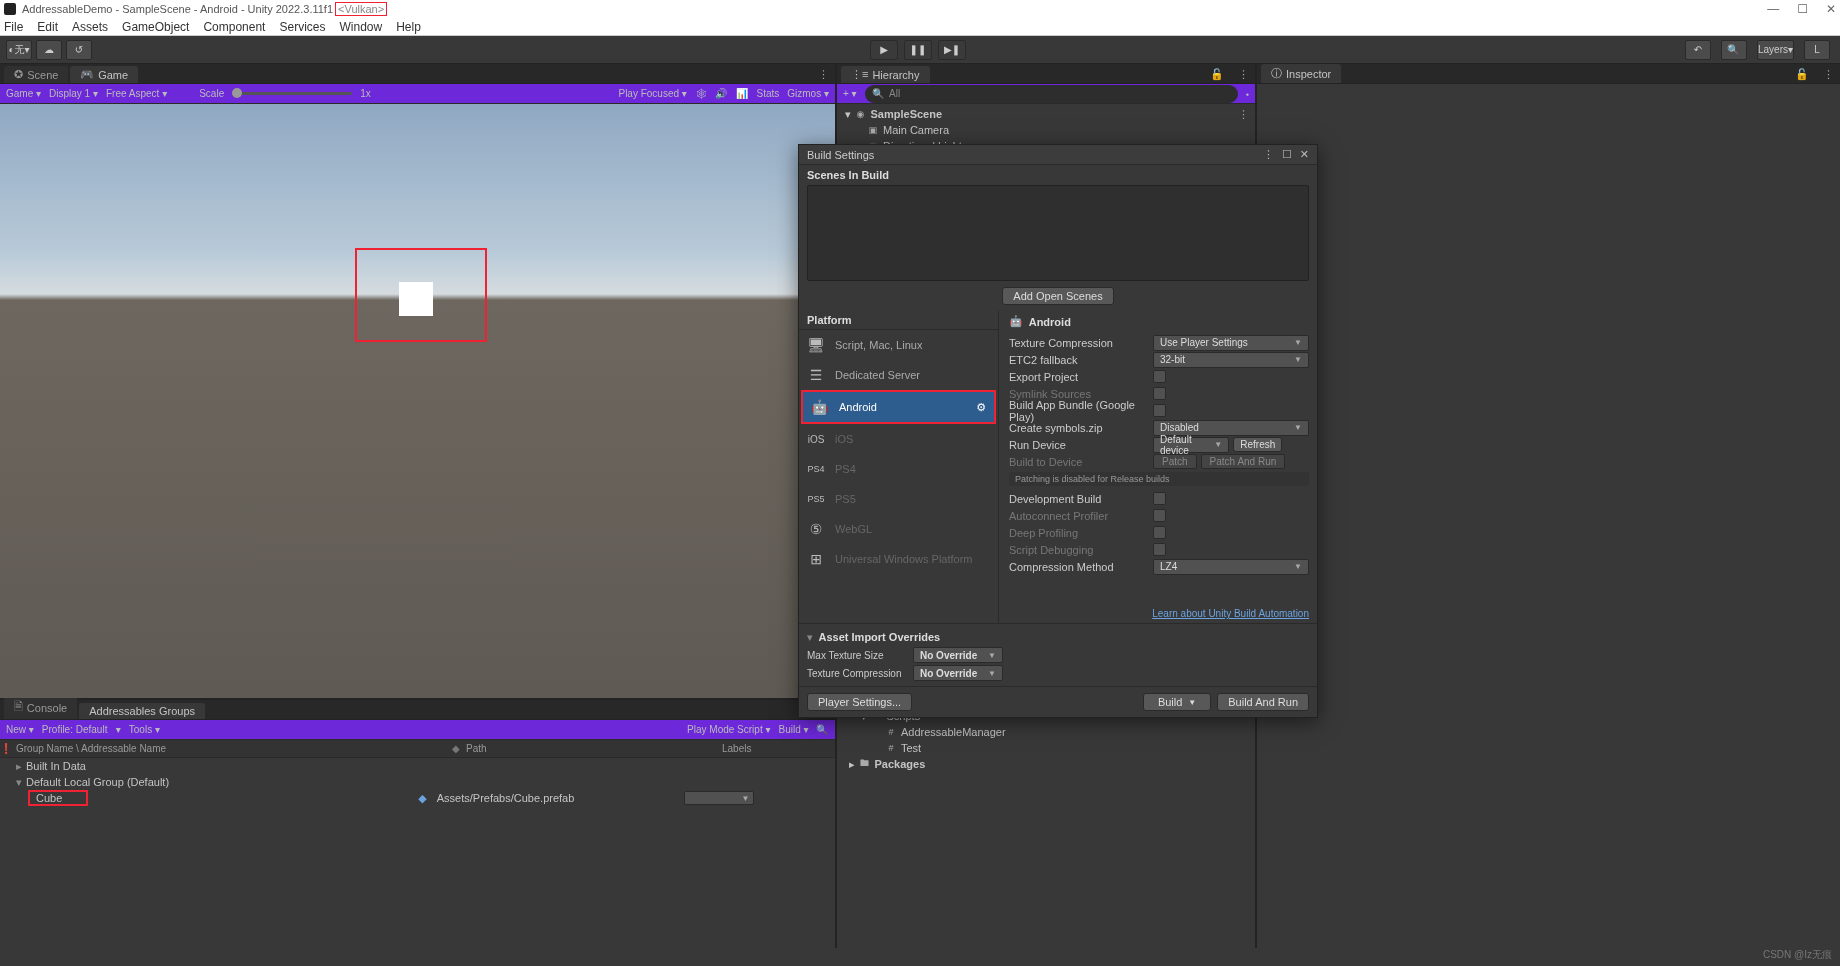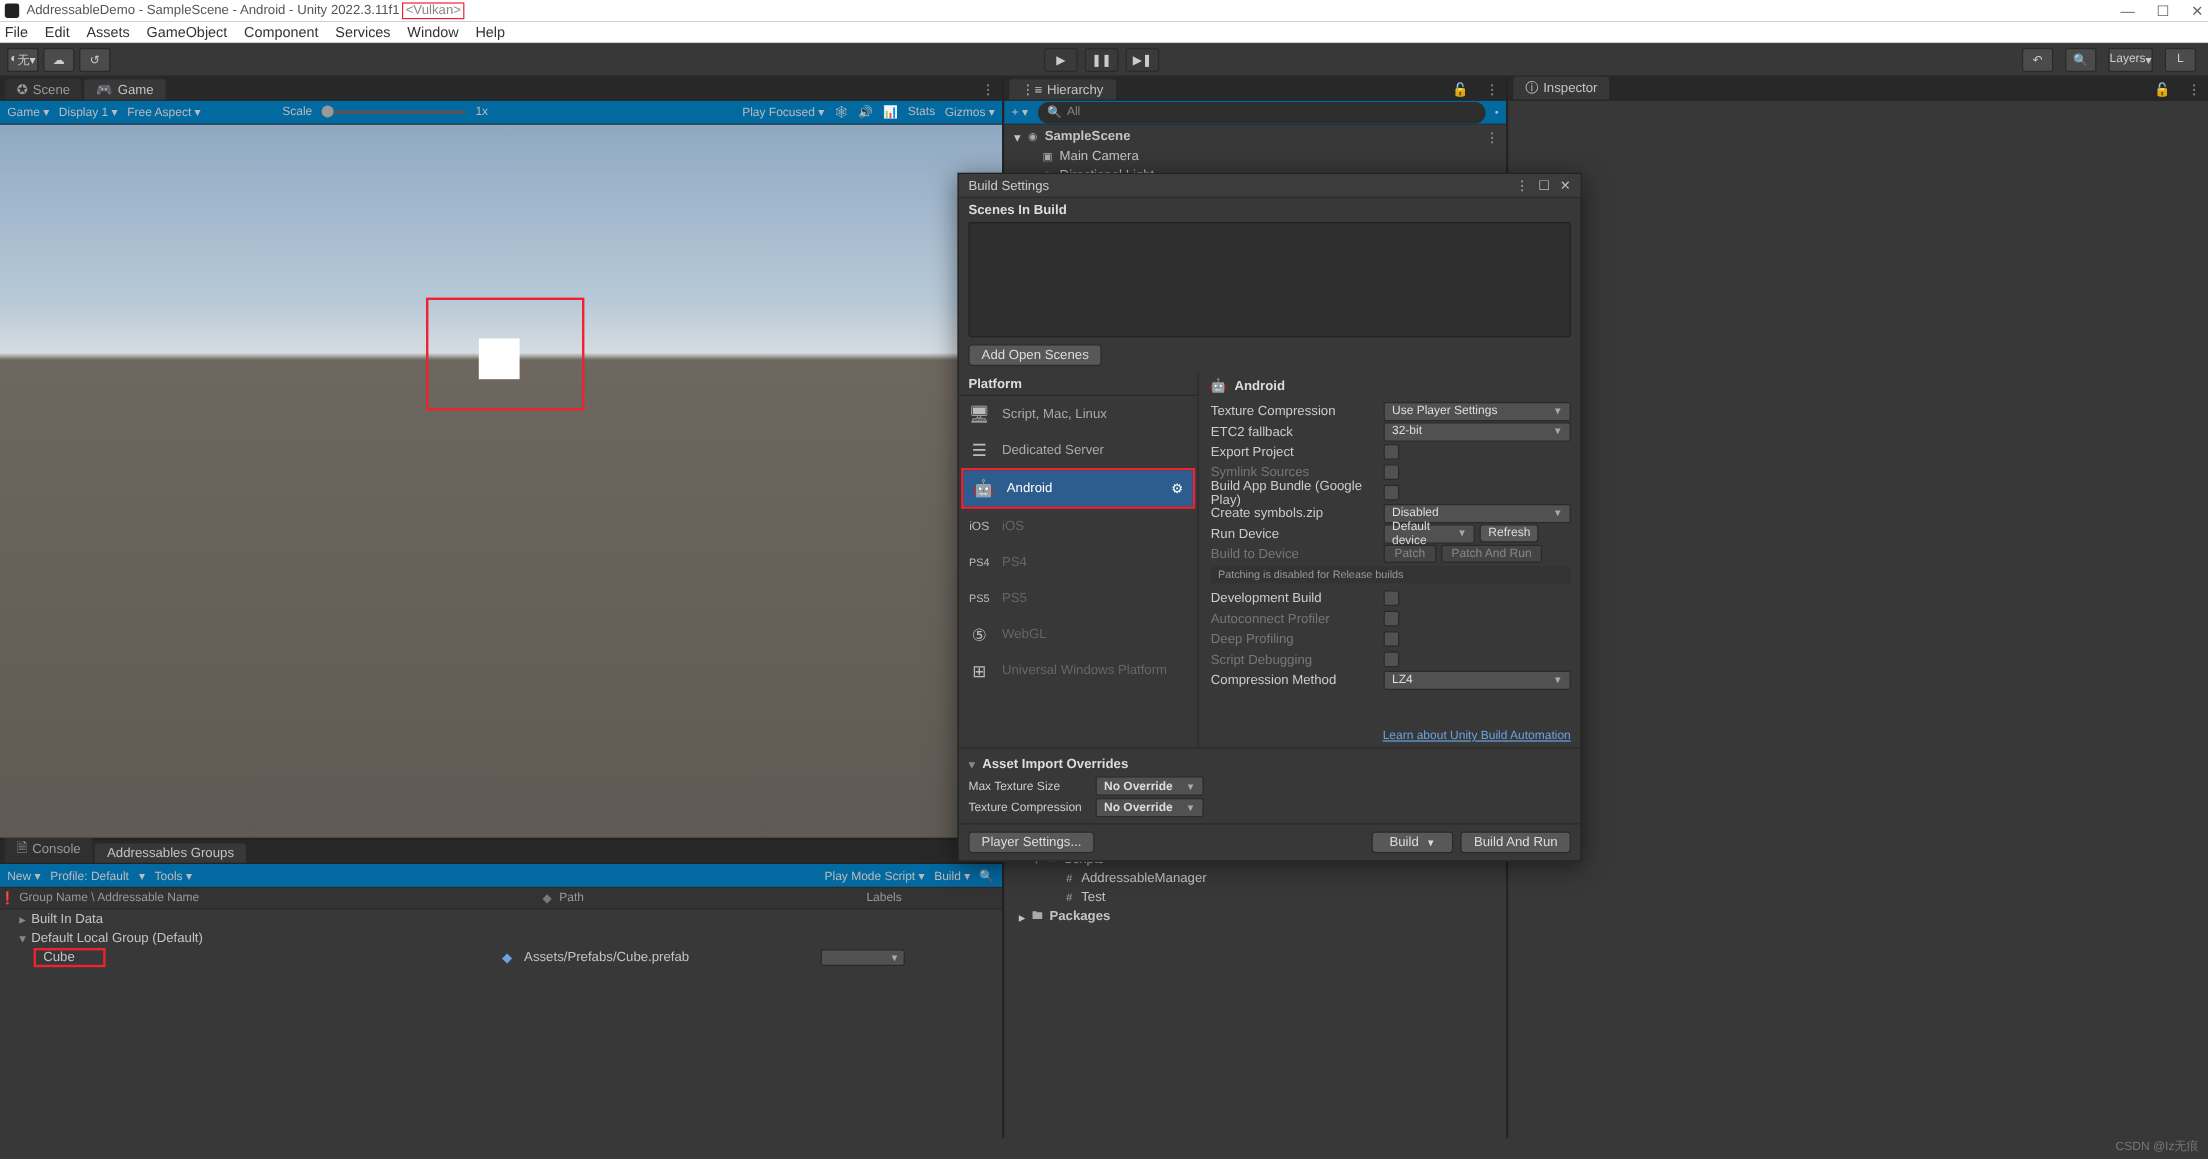--- a/index.html
+++ b/index.html
@@ -25,21 +25,21 @@
 
 .main { display:flex; height:calc(100% - 64px - 18px); }
 .left-col { width:835px; display:flex; flex-direction:column; }
 .right-col { flex:1; display:flex; }
 
 
 .panel { background:#383838; display:flex; flex-direction:column; }
 .tabs { display:flex; background:#282828; height:20px; align-items:flex-end; padding-left:4px; gap:2px; border-bottom:1px solid #232323; }
 .tab { background:#383838; padding:2px 10px; border-radius:3px 3px 0 0; color:#c4c4c4; font-size:11px; cursor:pointer; display:flex; align-items:center; gap:4px; }
 .tab.inactive { background:#303030; color:#999; }
-.panel-toolbar { height:20px; background:#0369a1; display:flex; align-items:center; padding:0 6px; gap:8px; font-size:10px; color:#bbb; border-bottom:1px solid #2a2a2a; }
+.panel-toolbar { height:20px; background:#6d28d9; display:flex; align-items:center; padding:0 6px; gap:8px; font-size:10px; color:#bbb; border-bottom:1px solid #2a2a2a; }
 
 
 .game-view { flex:1; position:relative; background:linear-gradient(#8fa8c2 0%, #b8cad8 25%, #d6dce0 32%, #6d675f 33%, #5f5a53 100%); }
 .redbox { position:absolute; border:2px solid #e23; }
 .cube3d { position:absolute; width:34px; height:34px; background:#fff; }
 
 
 .addressables { height:250px; border-top:2px solid #232323; }
 .addr-body { flex:1; background:#383838; }
 .addr-header { display:flex; height:18px; background:#333; font-size:10px; color:#999; align-items:center; border-bottom:1px solid #2a2a2a; }
@@ -57,21 +57,21 @@
 
 .inspector { flex:1; border-left:2px solid #232323; }
 .insp-body { flex:1; background:#383838; }
 
 
 .build-win { position:absolute; left:798px; top:144px; width:520px; background:#383838; border:1px solid #222; box-shadow:0 4px 20px rgba(0,0,0,.5); z-index:10; }
 .build-win .bw-title { height:20px; background:#3c3c3c; display:flex; align-items:center; padding:0 8px; font-size:11px; color:#ccc; border-bottom:1px solid #2a2a2a; }
 .build-win .bw-title .wbtns { margin-left:auto; display:flex; gap:8px; color:#bbb; font-size:11px; cursor:pointer; }
 .bw-label { padding:4px 8px; font-weight:bold; font-size:11px; color:#ddd; }
 .scenes-box { margin:0 8px 6px 8px; height:96px; background:#2f2f2f; border:1px solid #222; border-radius:2px; }
-.add-scenes { display:flex; justify-content:flex-start; padding:0 8px 6px; }
+.add-scenes { display:flex; justify-content:center; padding:0 8px 6px; }
 .btn { background:#585858; border:1px solid #2a2a2a; border-radius:3px; padding:2px 10px; color:#ddd; font-size:11px; cursor:pointer; }
 .bw-cols { display:flex; }
 .plat-list { width:200px; border-right:1px solid #2a2a2a; }
 .plat-head { padding:3px 8px; font-weight:bold; color:#ddd; font-size:11px; border-bottom:1px solid #2a2a2a; }
 .plat-item { display:flex; align-items:center; gap:10px; padding:6px 8px; height:30px; color:#aaa; cursor:pointer; }
 .plat-item.sel { background:#2d5c8f; color:#fff; }
 .plat-item .pico { width:18px; height:18px; display:flex; align-items:center; justify-content:center; font-size:14px; color:#bbb; }
 .plat-item.sel .pico { color:#fff; }
 .plat-item.dim { color:#666; }
 .and-red { border:2px solid #e23; margin:0 2px; }
@@ -155,21 +155,21 @@
         <div class="tab">
             <span>🎮</span>
             <span>Game</span>
           </div>
         <span style="margin-left:auto;padding:2px 6px;color:#aaa;cursor:pointer">⋮</span>
       </div>
       <div class="panel-toolbar">
         <span><span>Game</span> ▾</span>
         <span><span>Display 1</span> ▾</span>
         <span><span>Free Aspect</span> ▾</span>
-        <span style="margin-left:60px">Scale</span>
+        <span style="margin-left:24px">Scale</span>
         <span style="width:120px;height:3px;background:#555;border-radius:2px;position:relative">
             <span style="position:absolute;left:0;top:-4px;width:10px;height:10px;background:#999;border-radius:50%"></span>
           </span>
         <span>1x</span>
         <span style="margin-left:auto"><span>Play Focused</span> ▾</span>
         <span>🕸</span>
         <span>🔊</span>
         <span>📊</span>
         <span>Stats</span>
         <span><span>Gizmos</span> ▾</span>

